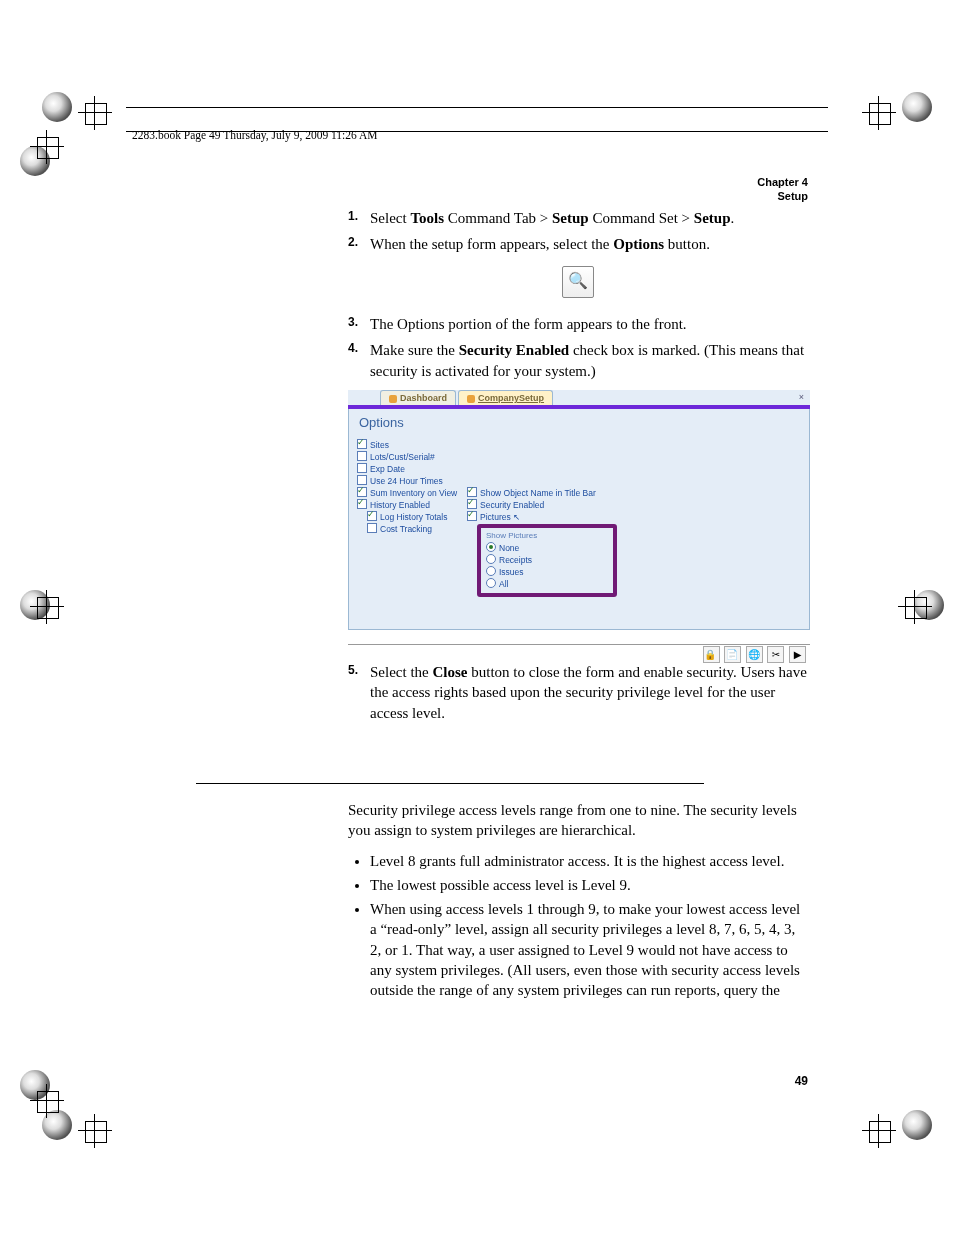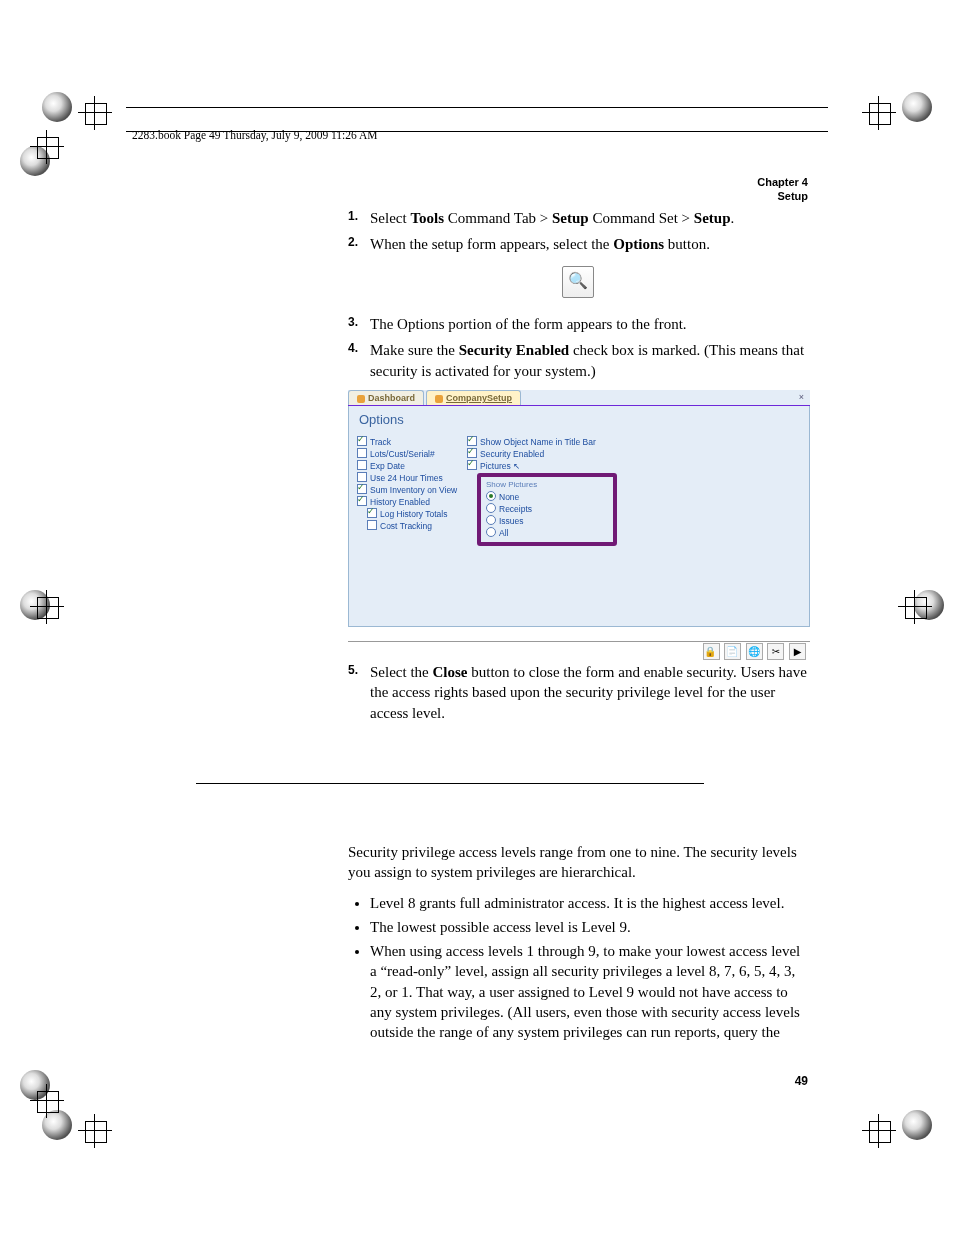--- a/index.html
+++ b/index.html
@@ -113,22 +113,23 @@
   .figure {
     position: absolute;
     left: 348px;
     width: 462px;
     border: 0;
   }
   .tabstrip {
     display: flex;
     font-family: Arial, sans-serif;
     font-size: 9px;
-    border-bottom: 1px solid #6d28d9;
+    border-bottom: 4px solid #6d28d9;
     background: #e4edf7;
+    padding-left: 32px;
   }
   .tabstrip .tab {
     padding: 2px 8px;
     border: 1px solid #9bb8d3;
     border-bottom: none;
     background: #f1efe2;
     margin-right: 2px;
     border-radius: 3px 3px 0 0;
     color: #7a6a3a;
     font-weight: bold;
@@ -159,21 +160,21 @@
     padding: 6px 10px 4px;
   }
   .opts {
     display: flex;
     font-family: Arial, sans-serif;
     font-size: 8.5px;
     color: #1b4b9e;
     padding: 4px 8px;
   }
   .col1 { width: 110px; }
-  .col2 { width: 150px; }
+  .col2 { width: 150px; margin-top: 48px; }
   .chk {
     display: inline-block;
     width: 8px; height: 8px;
     border: 1px solid #5a7db8;
     margin-right: 3px;
     vertical-align: -1px;
     background: #fff;
     position: relative;
   }
   .chk.on::after {
@@ -361,21 +362,21 @@
     <div class="tabstrip">
       <div class="tab"><span class="dot"></span><span>Dashboard</span></div>
       <div class="tab active"><span class="dot"></span><span>CompanySetup</span></div>
       <div style="flex:1"></div>
       <div style="padding:2px 6px; color:#557;">×</div>
     </div>
     <div class="winbody">
       <div class="win-title">Options</div>
       <div class="opts">
         <div class="col1">
-          <div class="optline"><span class="chk on"></span><span>Track</span></div>
+          <div class="optline"><span class="chk on"></span><span>Sites</span></div>
           <div class="optline"><span class="chk"></span><span>Lots/Cust/Serial#</span></div>
           <div class="optline"><span class="chk"></span><span>Exp Date</span></div>
           <div class="optline"><span class="chk"></span><span>Use 24 Hour Times</span></div>
           <div class="optline"><span class="chk on"></span><span>Sum Inventory on View</span></div>
           <div class="optline"><span class="chk on"></span><span>History Enabled</span></div>
           <div class="optline indent1"><span class="chk on"></span><span>Log History Totals</span></div>
           <div class="optline indent1"><span class="chk"></span><span>Cost Tracking</span></div>
         </div>
         <div class="col2">
           <div class="optline"><span class="chk on"></span><span>Show Object Name in Title Bar</span></div>
@@ -407,21 +408,21 @@
     <ol class="ol">
       <li>
         <span class="num">5.</span>
         <span>Select the </span><span class="bold">Close</span><span> button to close the form and enable security. Users have the access rights based upon the security privilege level for the user access level.</span>
       </li>
     </ol>
   </div>
 
   <div class="section-rule" style="top:783px;"></div>
 
-  <div class="body-col" style="top:842px;">
+  <div class="body-col" style="top:800px;">
     <div>Security privilege access levels range from one to nine. The security levels you assign to system privileges are hierarchical.</div>
     <ul class="bullets" style="margin-top:10px;">
       <li>Level 8 grants full administrator access. It is the highest access level.</li>
       <li>The lowest possible access level is Level 9.</li>
       <li>When using access levels 1 through 9, to make your lowest access level a “read-only” level, assign all security privileges a level 8, 7, 6, 5, 4, 3, 2, or 1. That way, a user assigned to Level 9 would not have access to any system privileges. (All users, even those with security access levels outside the range of any system privileges can run reports, query the</li>
     </ul>
   </div>
 
   <div class="pageno">49</div>
 

